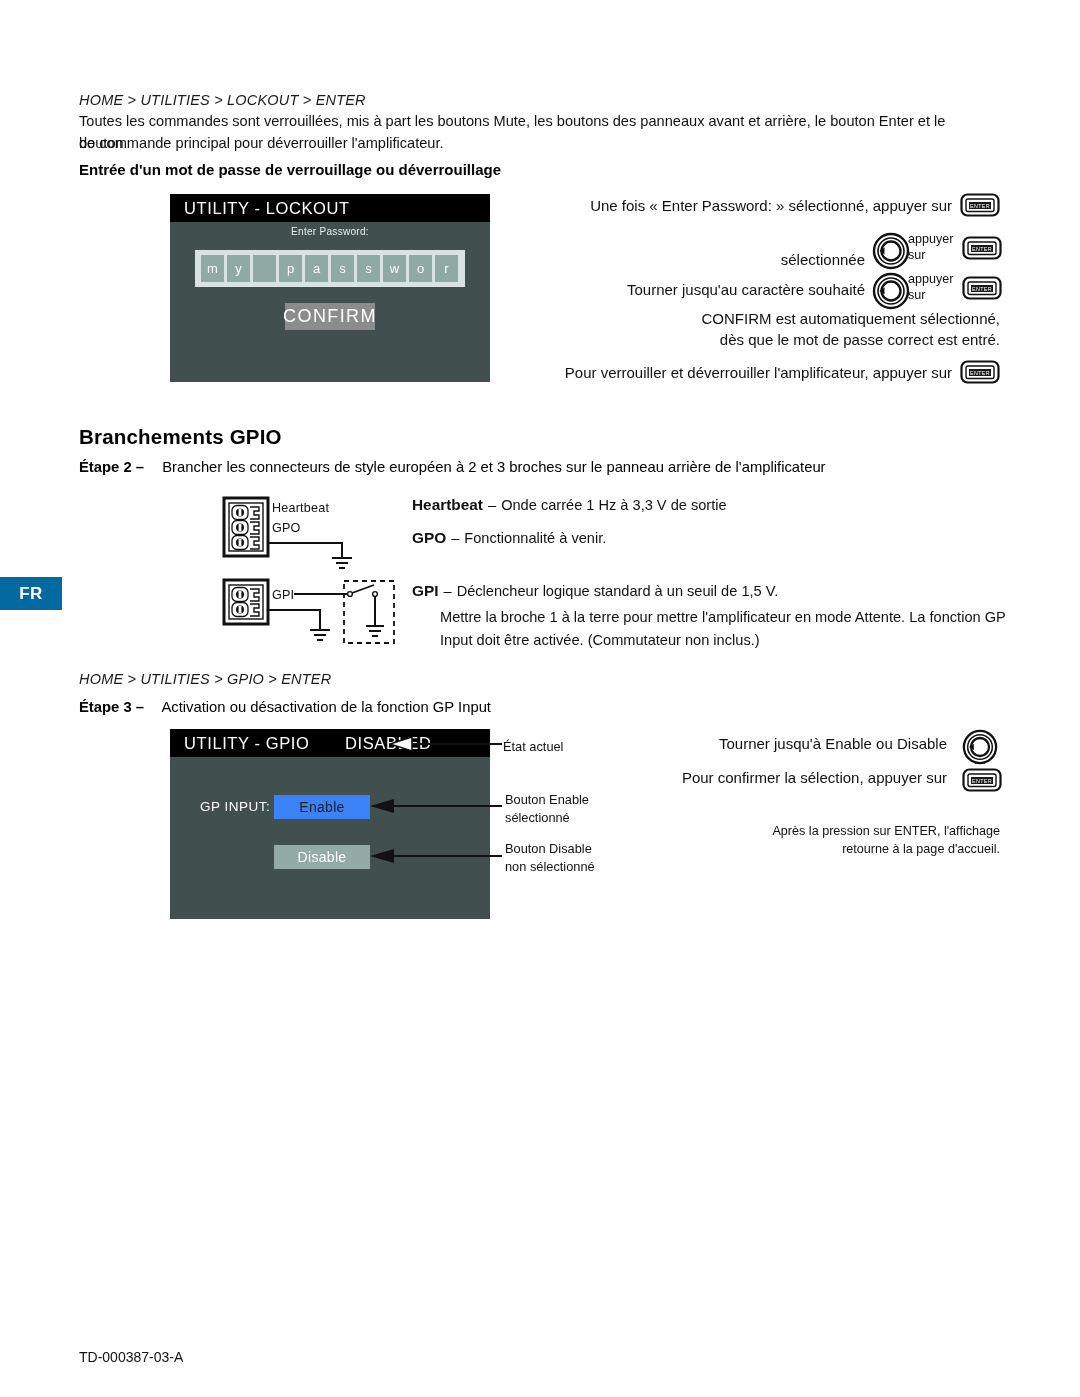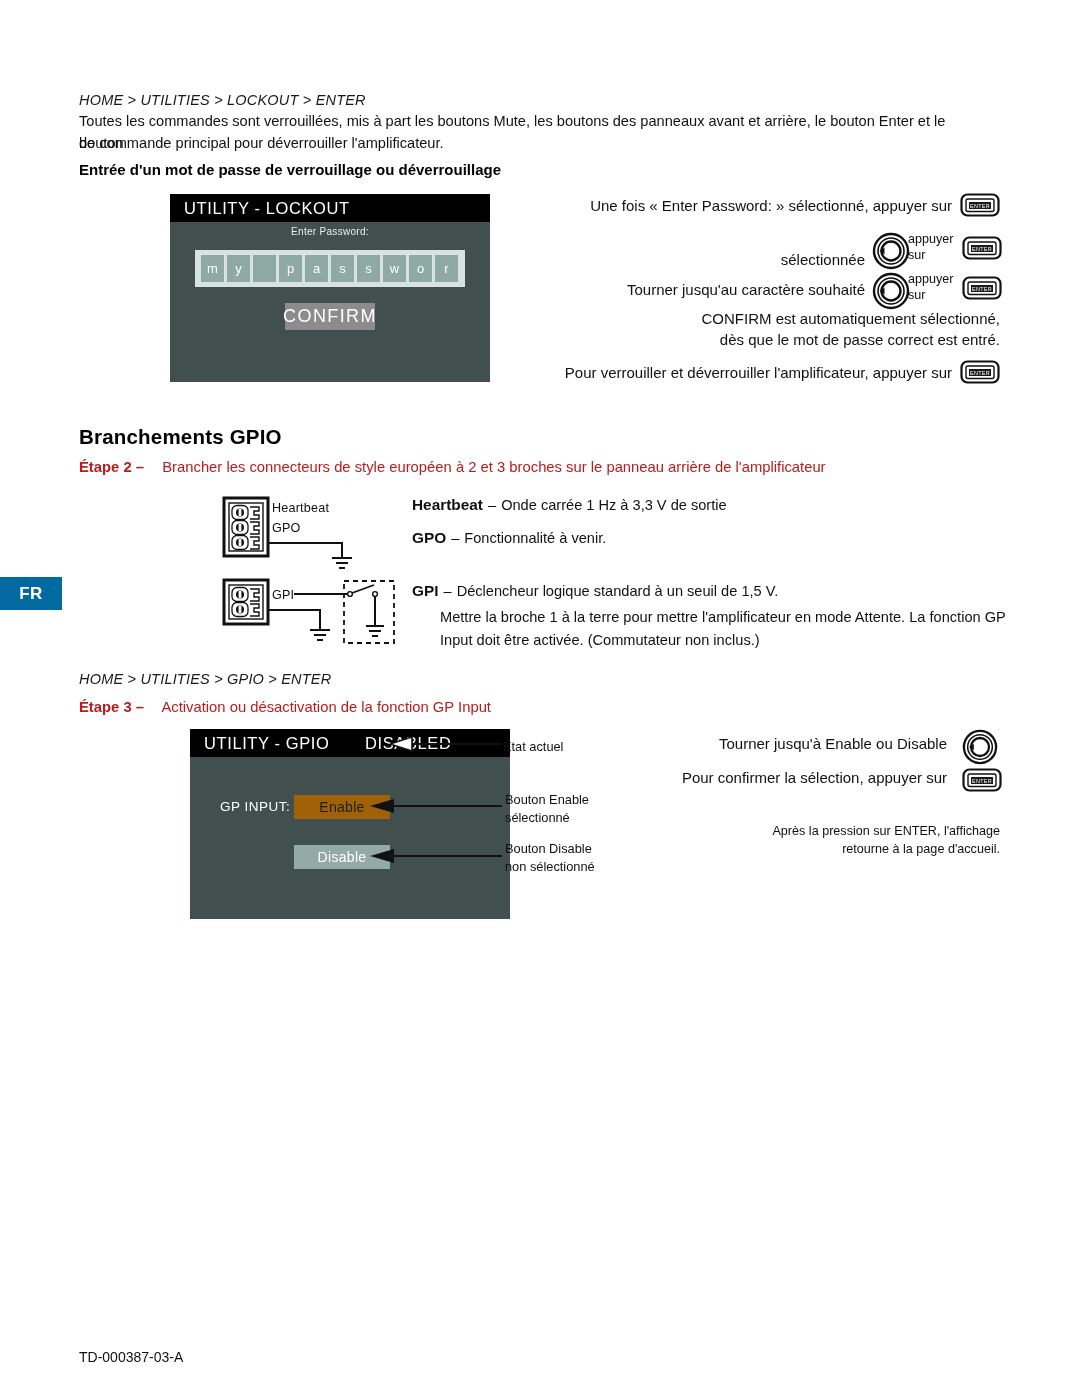--- a/index.html
+++ b/index.html
@@ -35,21 +35,21 @@
     white-space: nowrap;
   }
   .sectiontitle {
     position: absolute;
     font-weight: bold;
     font-size: 20.5px;
     letter-spacing: 0.2px;
     color: #000;
     white-space: nowrap;
   }
-  .steprow { position: absolute; font-size: 14.8px; color: #b91c1c; white-space: nowrap; }
+  .steprow { position: absolute; font-size: 14.8px; color: #000000; white-space: nowrap; }
   .steprow b { font-weight: bold; }
 
   
   .fr-tab {
     position: absolute;
     left: 0; top: 577px;
     width: 62px; height: 33px;
     background: #0369a1;
     color: #fff;
     font-size: 17px;
@@ -120,21 +120,21 @@
     letter-spacing: 0.5px;
     white-space: nowrap;
   }
   .gp-btn {
     position: absolute;
     width: 96px; height: 24px;
     display: flex; align-items: center; justify-content: center;
     font-size: 14px;
     letter-spacing: 0.3px;
   }
-  .gp-btn.selected { background: #a16207; color: #16201f; }
+  .gp-btn.selected { background: #3b82f6; color: #16201f; }
   .gp-btn.unselected { background: #93aaa6; color: #ffffff; }
 
   
   .instr {
     position: absolute;
     font-size: 15px;
     line-height: 20px;
     color: #111;
     text-align: right;
     white-space: nowrap;
@@ -403,21 +403,21 @@
   <div class="bodytext" style="left:440px; top:629px; width:580px;">Input doit être activée. (Commutateur non inclus.)</div>
 
   <div class="breadcrumb" style="left:79px; top:671px;">HOME &gt; UTILITIES &gt; GPIO &gt; ENTER</div>
 
   <div class="steprow" style="left:79px; top:699px;">
     <b>Étape 3 –</b>
     <span style="display:inline-block;width:10px;"></span>
     <span>Activation ou désactivation de la fonction GP Input</span>
   </div>
 
-  <div class="lcd" style="left:170px; top:729px; width:320px; height:190px;margin-left:20px;">
+  <div class="lcd" style="left:170px; top:729px; width:320px; height:190px;">
     <div class="lcd-title">
       <span>UTILITY - GPIO</span>
       <span class="right-state">DISABLED</span>
     </div>
     <div class="gp-label" style="left:30px; top:70px;">GP INPUT:</div>
     <div class="gp-btn selected" style="left:104px; top:66px;">Enable</div>
     <div class="gp-btn unselected" style="left:104px; top:116px;">Disable</div>
   </div>
 
   <div class="diagram" style="left:390px; top:736px;">

